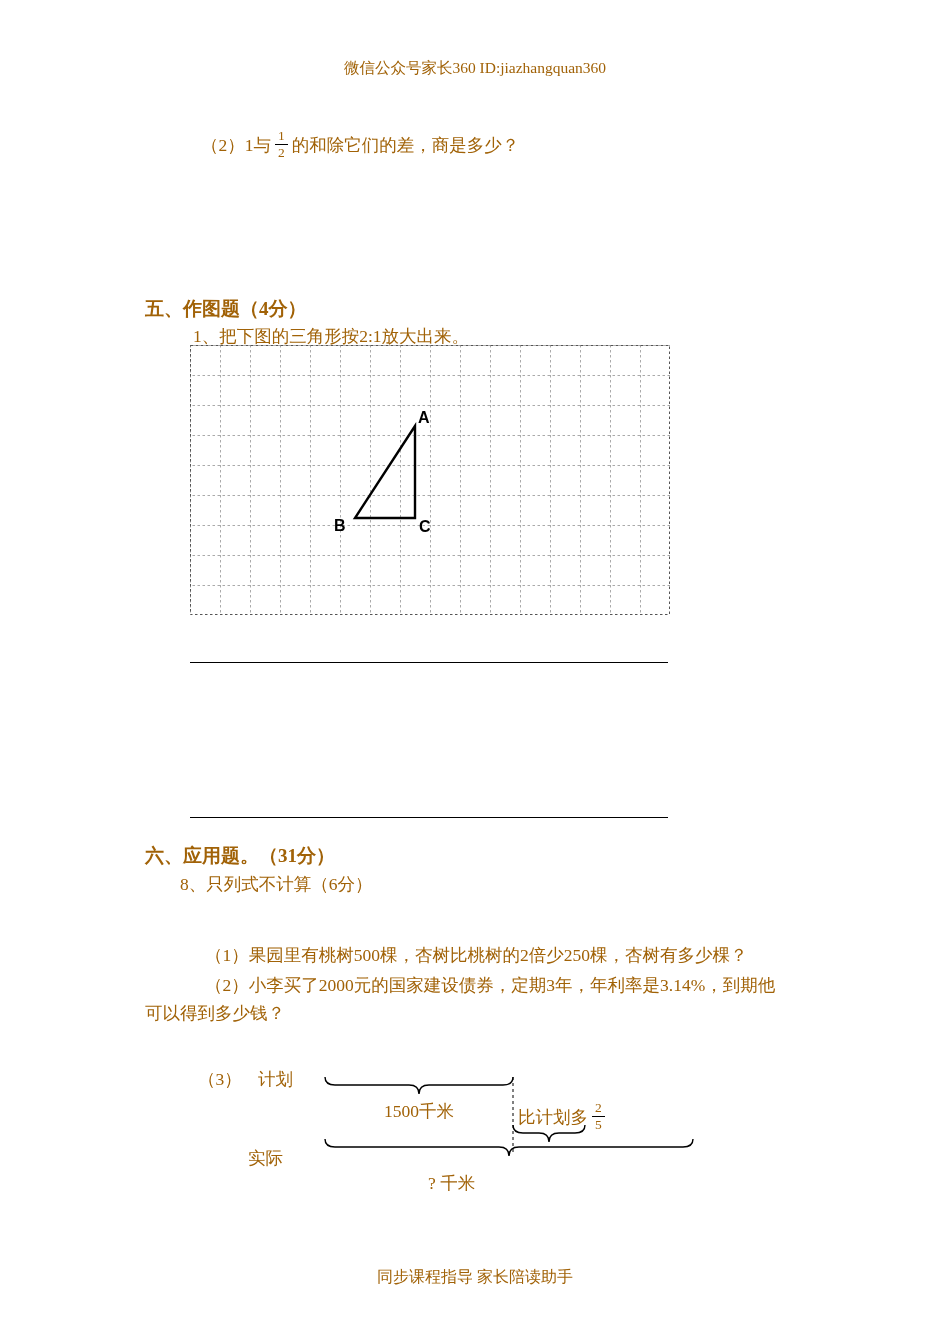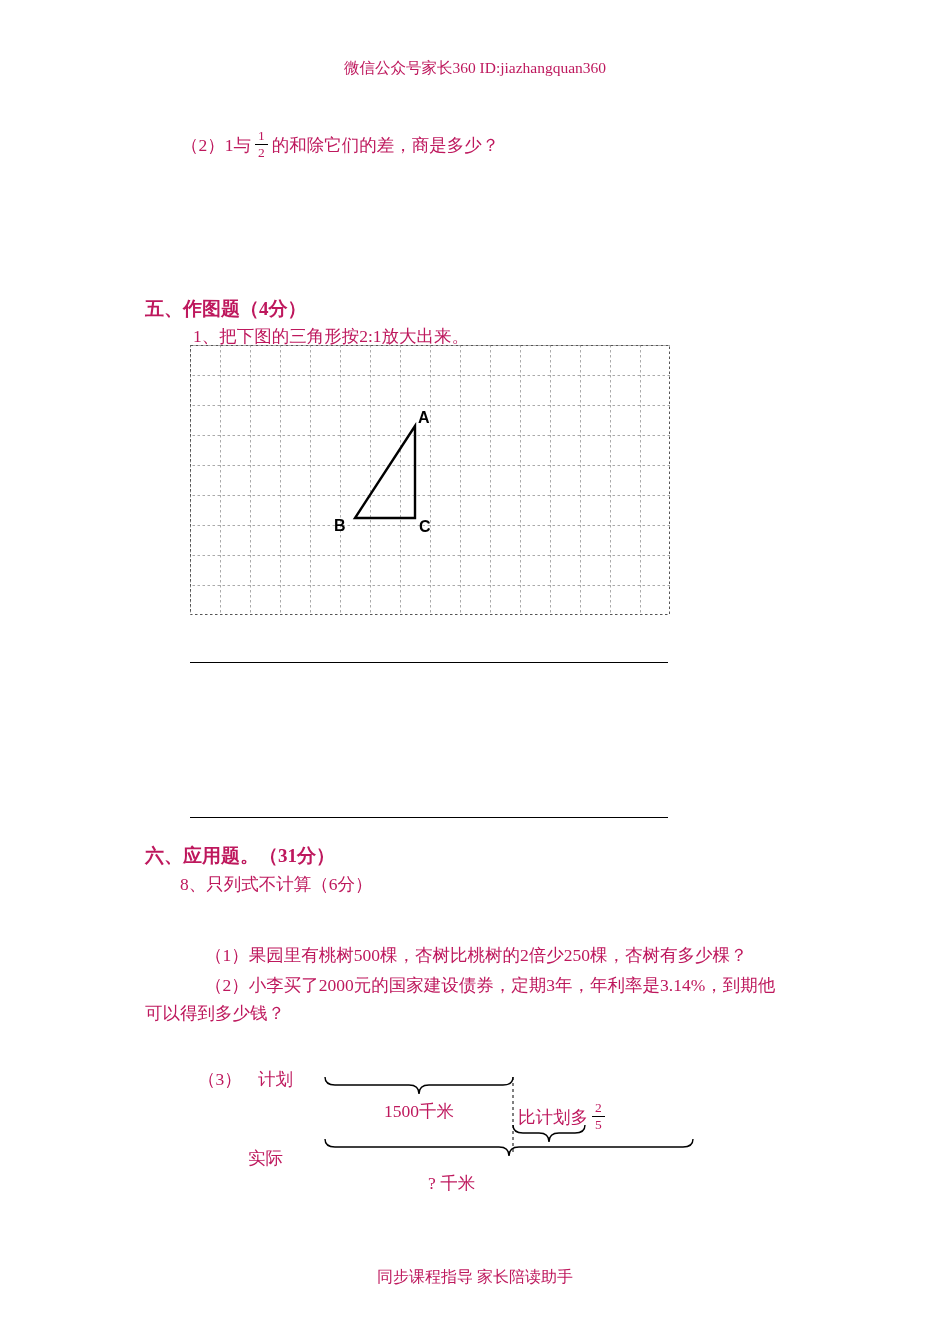--- a/index.html
+++ b/index.html
@@ -2,21 +2,21 @@
 <html><head>
 <meta charset="utf-8">
 <style>
   * { margin:0; padding:0; box-sizing:border-box; }
   html,body { background:#ffffff; }
   .page {
     position:relative;
     width:950px; height:1344px;
     background:#ffffff;
     font-family:"Liberation Serif","DejaVu Serif",serif;
-    color:#be185d;
+    color:#a16207;
     overflow:hidden;
   }
   .abs { position:absolute; }
   .watermark {
     top:58px; left:0; width:100%;
     text-align:center;
     font-size:15.5px;
   }
   .qline { font-size:17.5px; line-height:1.5; }
   .flexline { display:flex; align-items:center; }
@@ -39,21 +39,21 @@
     text-align:center; font-size:16px;margin-top:24px;
   }
 </style>
 </head>
 <body>
 
 <div class="page">
 
   <div class="abs watermark">微信公众号家长360 ID:jiazhangquan360</div>
 
-  <div class="abs qline flexline" style="left:181px; top:128px;">
+  <div class="abs qline flexline" style="left:201px; top:128px;">
     <span>（2）1与</span>
     <span class="frac">
       <span class="num">1</span>
       <span class="den">2</span>
     </span>
     <span>的和除它们的差，商是多少？</span>
   </div>
 
   <div class="abs sec-title" style="left:145px; top:296px;">五、作图题（4分）</div>
   <div class="abs qline" style="left:193px; top:323px;">1、把下图的三角形按2:1放大出来。</div>

